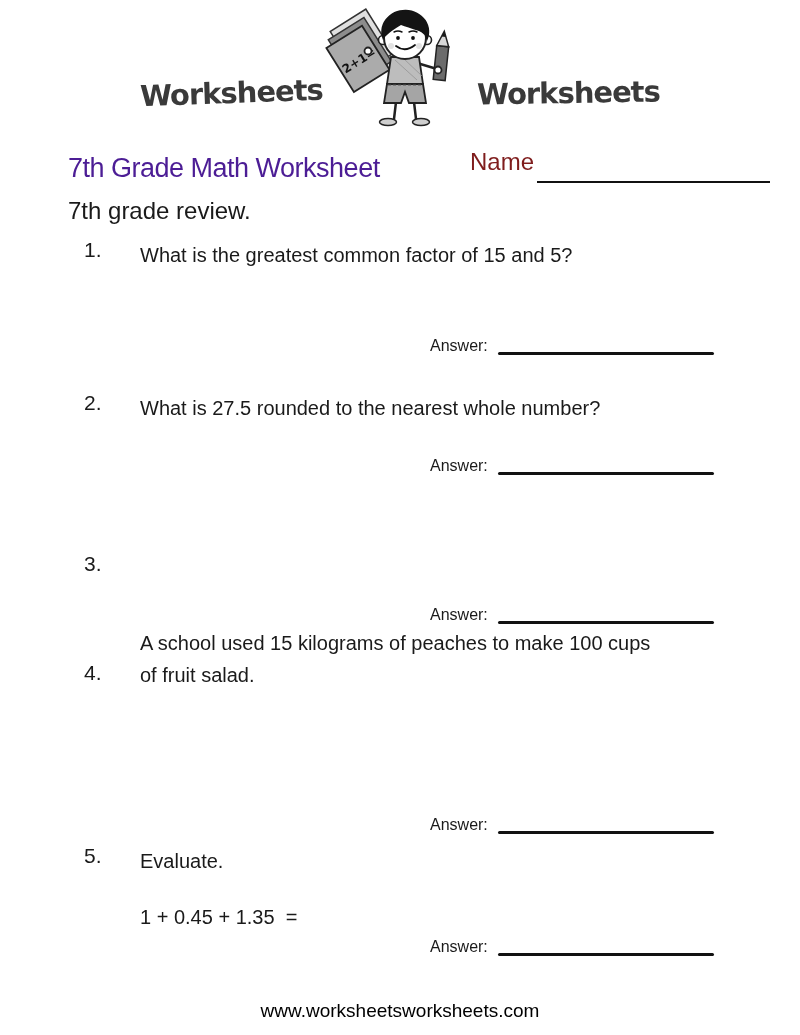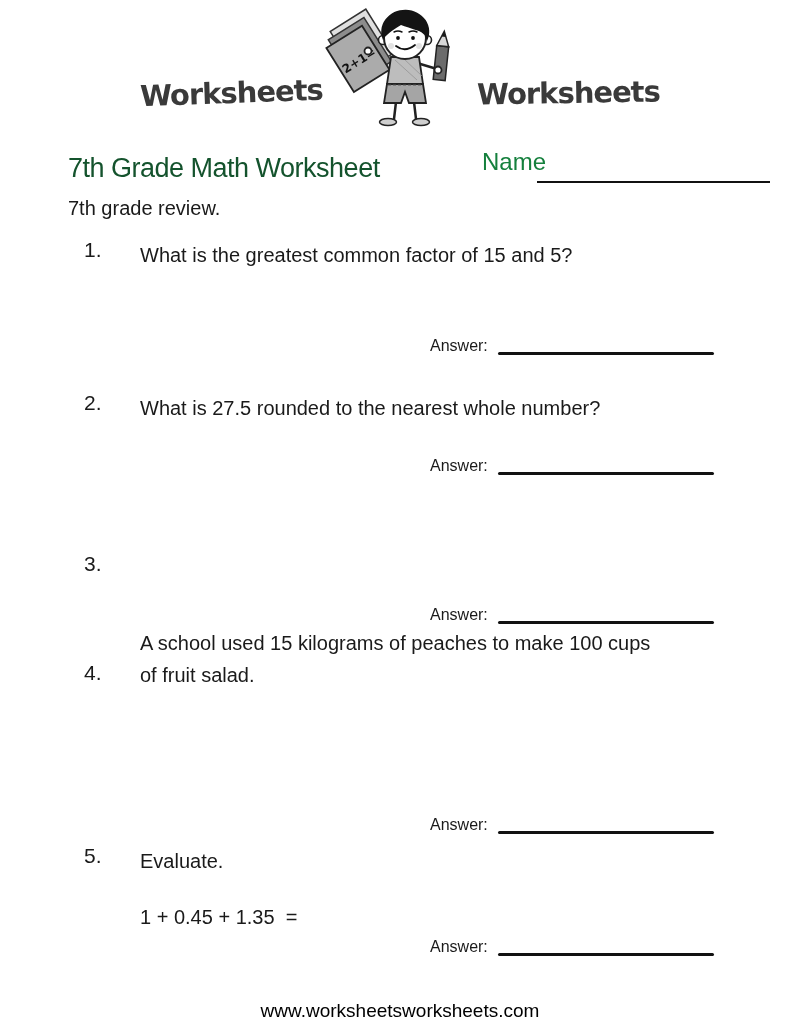--- a/index.html
+++ b/index.html
@@ -26,33 +26,33 @@
     color:#3a3a3a;
     margin-bottom:24px;
     transform:rotate(-2deg);
   }
   .logo-word.right{transform:rotate(-1deg);}
   .mascot{flex:0 0 auto;}
 
   
   .title{
     position:absolute;left:68px;top:153px;
-    font-size:27px;letter-spacing:-0.5px;color:#14532d;
+    font-size:27px;letter-spacing:-0.5px;color:#4c1d95;
   }
   .name-label{
     position:absolute;left:470px;top:148px;
-    font-size:24px;color:#15803d;margin-left:12px;
+    font-size:24px;color:#7f1d1d;
   }
   .name-line{
     position:absolute;left:537px;top:181px;
     width:233px;height:2px;background:#111;
   }
   .subtitle{
     position:absolute;left:68px;top:197px;
-    font-size:20px;
+    font-size:24px;
   }
 
   
   .q-number{
     position:absolute;left:84px;
     font-size:21px;
   }
   .q-text{
     position:absolute;left:140px;
     font-size:20px;line-height:32px;white-space:nowrap;

